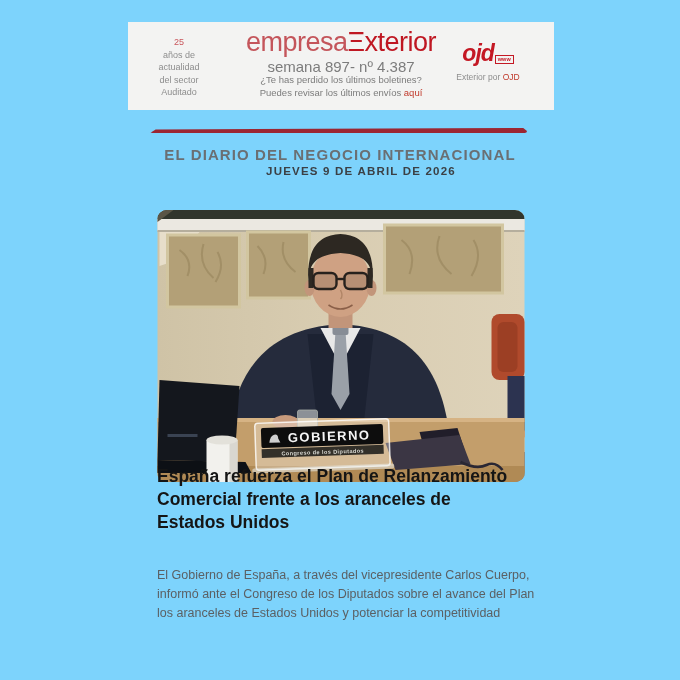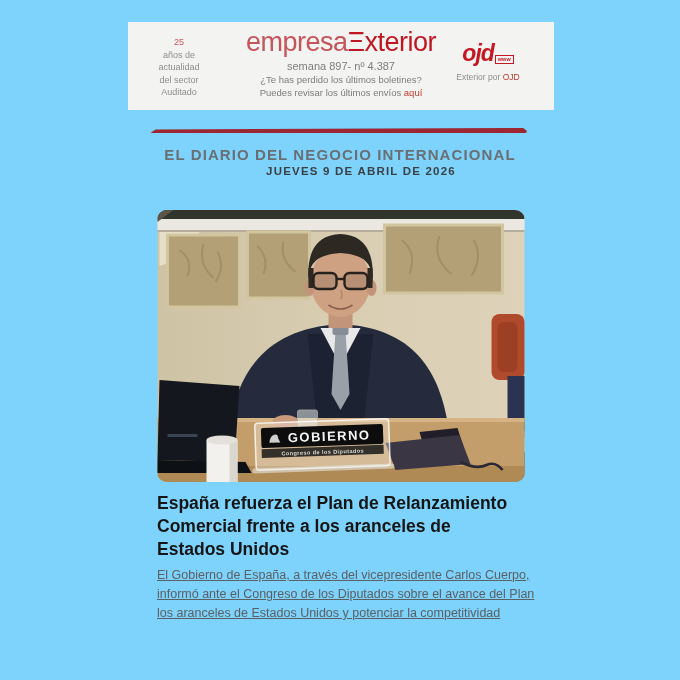--- a/index.html
+++ b/index.html
@@ -8,21 +8,21 @@
 
   
   .header-band{position:absolute;left:128px;top:22px;width:426px;height:88px;background:#f3f3f2;}
   .years{position:absolute;left:18px;top:14px;width:66px;text-align:center;
          font-size:9px;line-height:12.5px;color:#8d8d8d;}
   .years .num{color:#c9565c;}
   .brand-block{position:absolute;left:80px;top:4px;width:266px;text-align:center;}
   .brand-logo{display:inline-block;font-size:27px;line-height:32px;letter-spacing:-0.5px;cursor:pointer;}
   .brand-logo .light{color:#c4555b;font-weight:400;}
   .brand-logo .bold{color:#bf1722;font-weight:400;}
-  .issue{font-size:11px;line-height:13px;color:#7c7c7c;margin-top:2px;}
+  .issue{font-size:15px;line-height:13px;color:#7c7c7c;margin-top:2px;}
   .question{font-size:9.5px;line-height:13px;color:#7c7c7c;}
   .revisit{font-size:9.5px;line-height:13px;color:#7c7c7c;}
   .revisit .lnk{color:#c0392b;cursor:pointer;}
   .ojd{position:absolute;right:14px;top:18px;width:104px;text-align:center;cursor:pointer;}
   .ojd-logo{font-style:italic;font-weight:700;font-size:23px;line-height:26px;color:#c41824;
             letter-spacing:-1px;display:inline-block;}
   .ojd-www{display:inline-block;font-size:5.5px;font-weight:700;color:#c41824;border:1px solid #c41824;
            padding:0 2px;line-height:7px;vertical-align:baseline;margin-left:1px;letter-spacing:0;}
   .audited{font-size:8.5px;line-height:11px;color:#8d8d8d;margin-top:6px;}
   .audited .brand{color:#c0392b;}
@@ -31,24 +31,24 @@
   .divider{position:absolute;left:150px;top:128px;width:377px;height:5px;background:#9c2632;
            border-radius:3px;clip-path:polygon(0% 100%,1.5% 30%,99% 0%,100% 60%,100% 100%);}
   .masthead{position:absolute;left:0;top:148px;width:680px;text-align:center;}
   .tagline{font-size:15px;font-weight:700;letter-spacing:1.1px;color:#6a6f73;line-height:13px;}
   .dateline{font-size:11.5px;font-weight:700;letter-spacing:1.2px;color:#3b4045;line-height:17px;margin-top:2px;padding-left:42px;}
 
   
   .photo{position:absolute;left:157px;top:210px;width:368px;height:272px;border-radius:10px;
          overflow:hidden;cursor:pointer;}
   .photo svg{display:block;}
-  .headline{position:absolute;left:157px;top:492px;width:385px;font-size:17.5px;font-weight:700;
+  .headline{position:absolute;left:157px;top:465px;width:385px;font-size:17.5px;font-weight:700;
             line-height:23px;color:#151515;cursor:pointer;}
   .bodytext{position:absolute;left:157px;top:566px;width:390px;font-size:12.5px;
-            line-height:19px;color:#5b6064;text-decoration:underline;}
+            line-height:19px;color:#5b6064;}
 </style>
 </head>
 <body>
 
 <div class="page">
 
   <div class="header-band">
 
     <div class="years">
       <div class="num">25</div>

